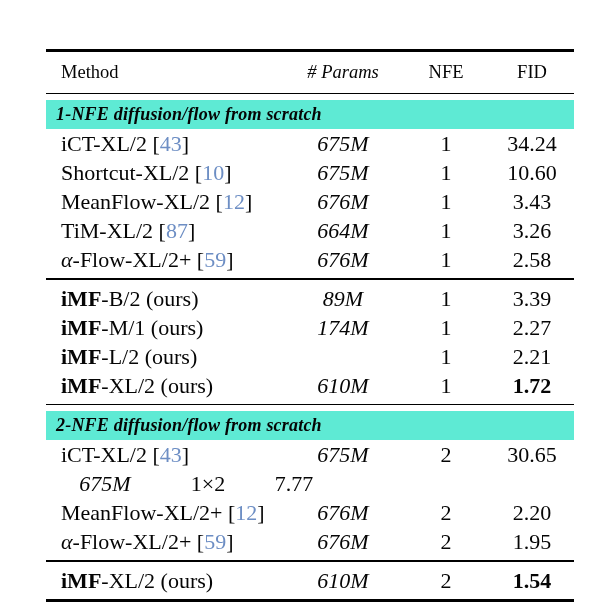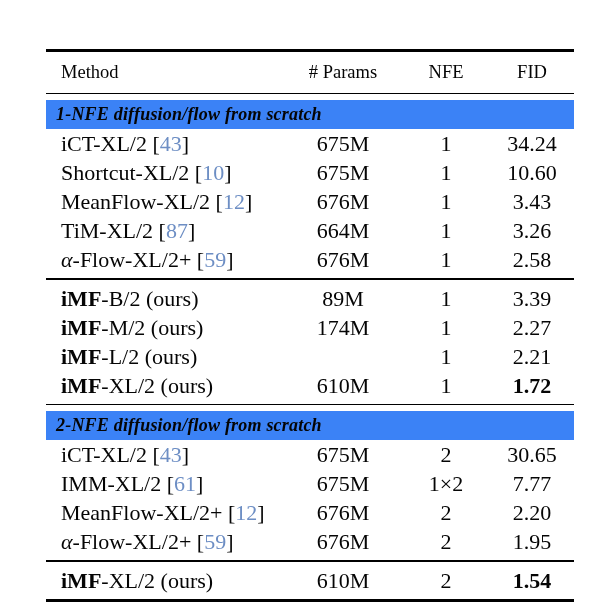--- a/index.html
+++ b/index.html
@@ -33,27 +33,27 @@
     align-items: center;
     height: 29px;
     font-size: 22px;
     line-height: 29px;
     white-space: nowrap;
   }
   .row.header-row { height: 41px; font-size: 18.5px; }
 
   .cell { overflow: visible; }
   .cell.method { flex: 1 1 auto; padding-left: 15px; text-align: left; }
-  .cell.params { width: 118px; flex: 0 0 auto; text-align: center; }
+  .cell.params { width: 118px; flex: 0 0 auto; text-align: center; font-style: italic; }
   .cell.nfe    { width: 88px;  flex: 0 0 auto; text-align: center; }
   .cell.fid    { width: 84px;  flex: 0 0 auto; text-align: center; }
 
   .section-header {
     height: 29px;
-    background: #3b82f6;
+    background: #5eead4;
     display: flex;
     align-items: center;
     padding-left: 10px;
     font-size: 18px;
     font-weight: bold;
     font-style: italic;
     margin-top: 6px;
     letter-spacing: 0.2px;
   }
 
@@ -112,21 +112,21 @@
     <div class="cell fid">2.58</div>
   </div>
       <div class="rule thin mid"></div>
       <div class="row data-row">
     <div class="cell method"><span class="mb">iMF</span><span class="mi"></span><span class="mn">-B/2 (ours)</span></div>
     <div class="cell params">89M</div>
     <div class="cell nfe">1</div>
     <div class="cell fid">3.39</div>
   </div>
       <div class="row data-row">
-    <div class="cell method"><span class="mb">iMF</span><span class="mi"></span><span class="mn">-M/2 (ours)</span></div>
+    <div class="cell method"><span class="mb">iMF</span><span class="mi"></span><span class="mn">-M/1 (ours)</span></div>
     <div class="cell params">174M</div>
     <div class="cell nfe">1</div>
     <div class="cell fid">2.27</div>
   </div>
       <div class="row data-row">
     <div class="cell method"><span class="mb">iMF</span><span class="mi"></span><span class="mn">-L/2 (ours)</span></div>
     <div class="cell nfe">1</div>
     <div class="cell fid">2.21</div>
   </div>
       <div class="row data-row">
@@ -139,21 +139,20 @@
       <div class="section-header">
     <span>2-NFE diffusion/flow from scratch</span>
   </div>
       <div class="row data-row">
     <div class="cell method"><span class="mb"></span><span class="mi"></span><span class="mn">iCT-XL/2</span><span class="cite-wrap">&nbsp;[<span class="cite">43</span>]</span></div>
     <div class="cell params">675M</div>
     <div class="cell nfe">2</div>
     <div class="cell fid">30.65</div>
   </div>
       <div class="row data-row">
-    <div class="cell method"><span class="mb"></span><span class="mi"></span><span class="mn">IMM-XL/2</span><span class="cite-wrap">&nbsp;[<span class="cite">61</span>]</span></div>
     <div class="cell params">675M</div>
     <div class="cell nfe">1×2</div>
     <div class="cell fid">7.77</div>
   </div>
       <div class="row data-row">
     <div class="cell method"><span class="mb"></span><span class="mi"></span><span class="mn">MeanFlow-XL/2+</span><span class="cite-wrap">&nbsp;[<span class="cite">12</span>]</span></div>
     <div class="cell params">676M</div>
     <div class="cell nfe">2</div>
     <div class="cell fid">2.20</div>
   </div>

